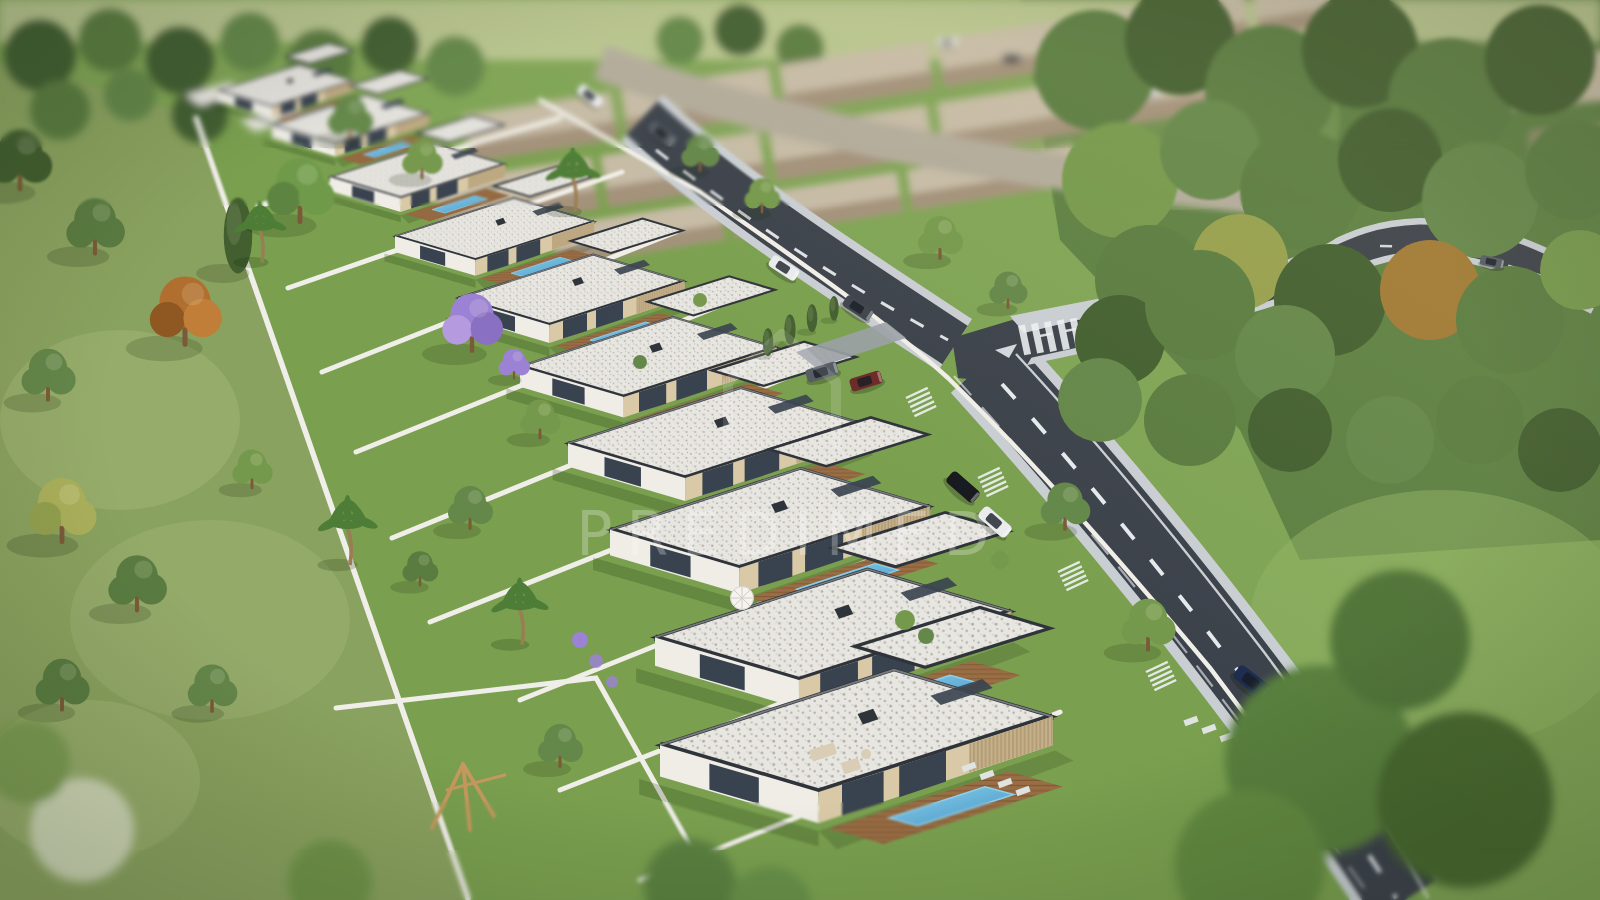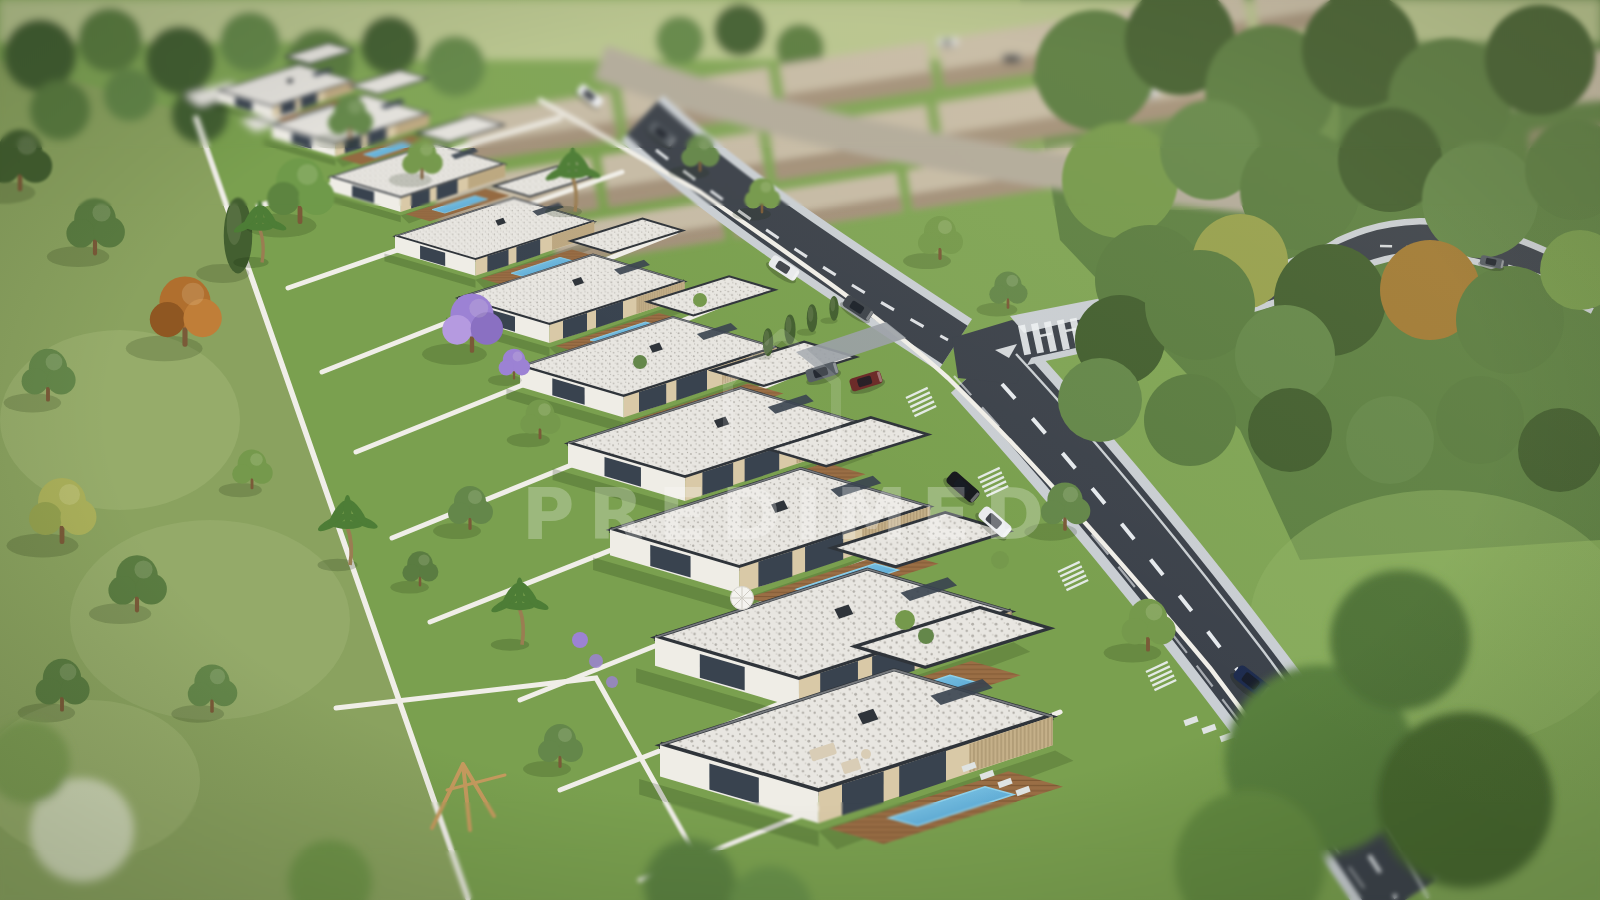--- a/index.html
+++ b/index.html
@@ -14,22 +14,22 @@
   .fField{fill:var(--field)} .fWhW{fill:var(--whWall)} .fWhR{fill:var(--whRoof)}
   .fStone{fill:var(--stone)} .fMark{fill:var(--mark)}
   .fRoof{fill:var(--roofGravel)} .fDot{fill:var(--roofDot)} .fDeck{fill:var(--deck)}
   .fSlat{fill:var(--woodSlat)} .fWin{fill:var(--window)} .fBeige{fill:var(--facadeBeige)}
   .fWhite{fill:var(--facadeWhite)} .fParapet{fill:var(--parapet)}
   .sSide{stroke:var(--sidewalk)} .sAsph{stroke:var(--asphalt)} .sMark{stroke:var(--mark)}
   .sWall{stroke:var(--wall)} .sParapet{stroke:var(--parapet)} .sDeckD{stroke:var(--deckDark)}
   .fn{fill:none}
 
   .watermark-text{
-    position:absolute;left:790px;top:514px;transform:translate(-50%,-50%);
-    font-weight:bold;font-size:72px;letter-spacing:14px;white-space:nowrap;
+    position:absolute;left:790px;top:534px;transform:translate(-50%,-50%);
+    font-weight:normal;font-size:60px;letter-spacing:14px;white-space:nowrap;
     color:var(--wmColor,#fff);opacity:var(--wmTextOp,.26);user-select:none;pointer-events:none;
   }
   .blur-strip{position:absolute;left:0;right:0;pointer-events:none;}
   .blur-top   {top:0;height:148px;backdrop-filter:blur(2.6px);}
   .blur-top2  {top:148px;height:58px;backdrop-filter:blur(1.1px);}
   .blur-bot2  {bottom:50px;height:48px;backdrop-filter:blur(1px);}
   .blur-bot   {bottom:0;height:50px;backdrop-filter:blur(2.3px);}
 </style>
 </head>
 <body>

